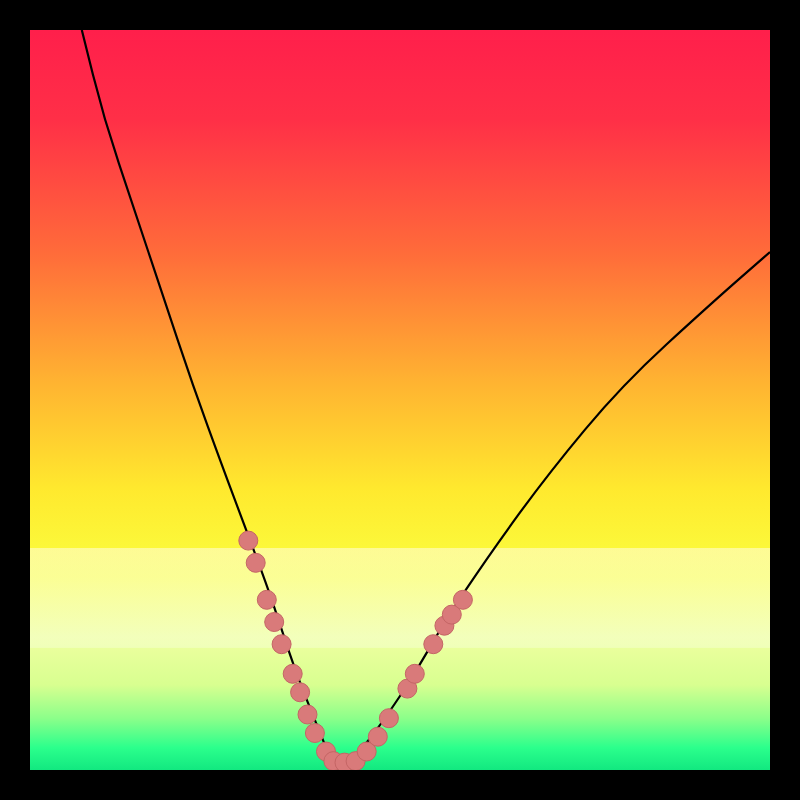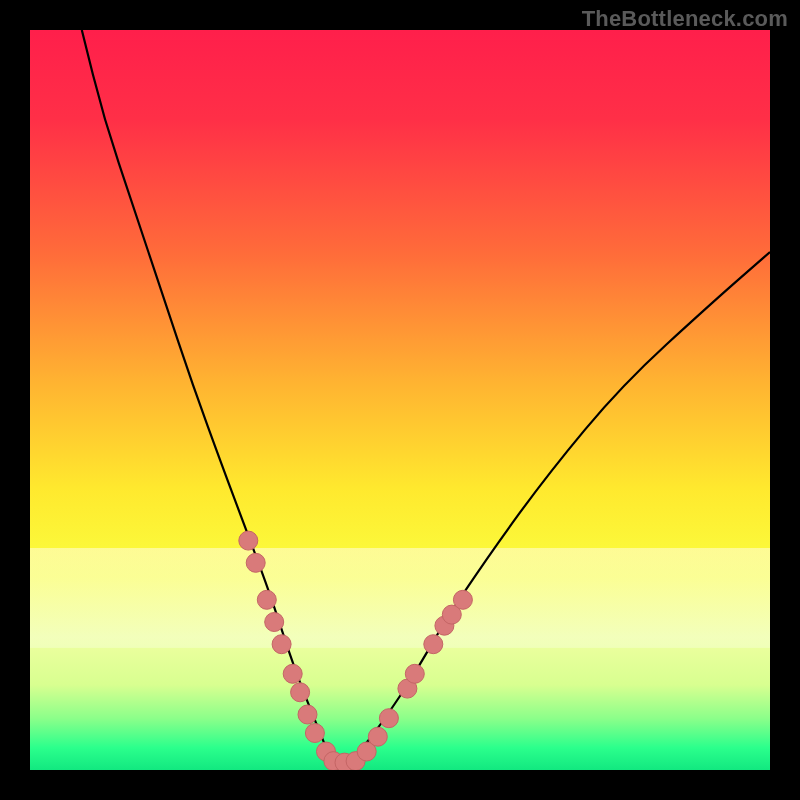--- a/index.html
+++ b/index.html
@@ -34,21 +34,20 @@
     letter-spacing: 0.2px;
     user-select: none;
   }
   svg { display: block; }
 </style>
 </head>
 <body>
 
 <div class="frame">
 
-  <div class="watermark">TheBottleneck.com</div>
 
   <div class="plot-area">
     <svg id="chart-svg" viewBox="0 0 740 740" width="740" height="740">
       <defs>
         <linearGradient id="bg-grad" x1="0" y1="0" x2="0" y2="1">
             <stop offset="0%" stop-color="#ff1f4b"></stop>
             <stop offset="12%" stop-color="#ff2f47"></stop>
             <stop offset="30%" stop-color="#ff6b3a"></stop>
             <stop offset="48%" stop-color="#ffb531"></stop>
             <stop offset="62%" stop-color="#ffe92e"></stop>

